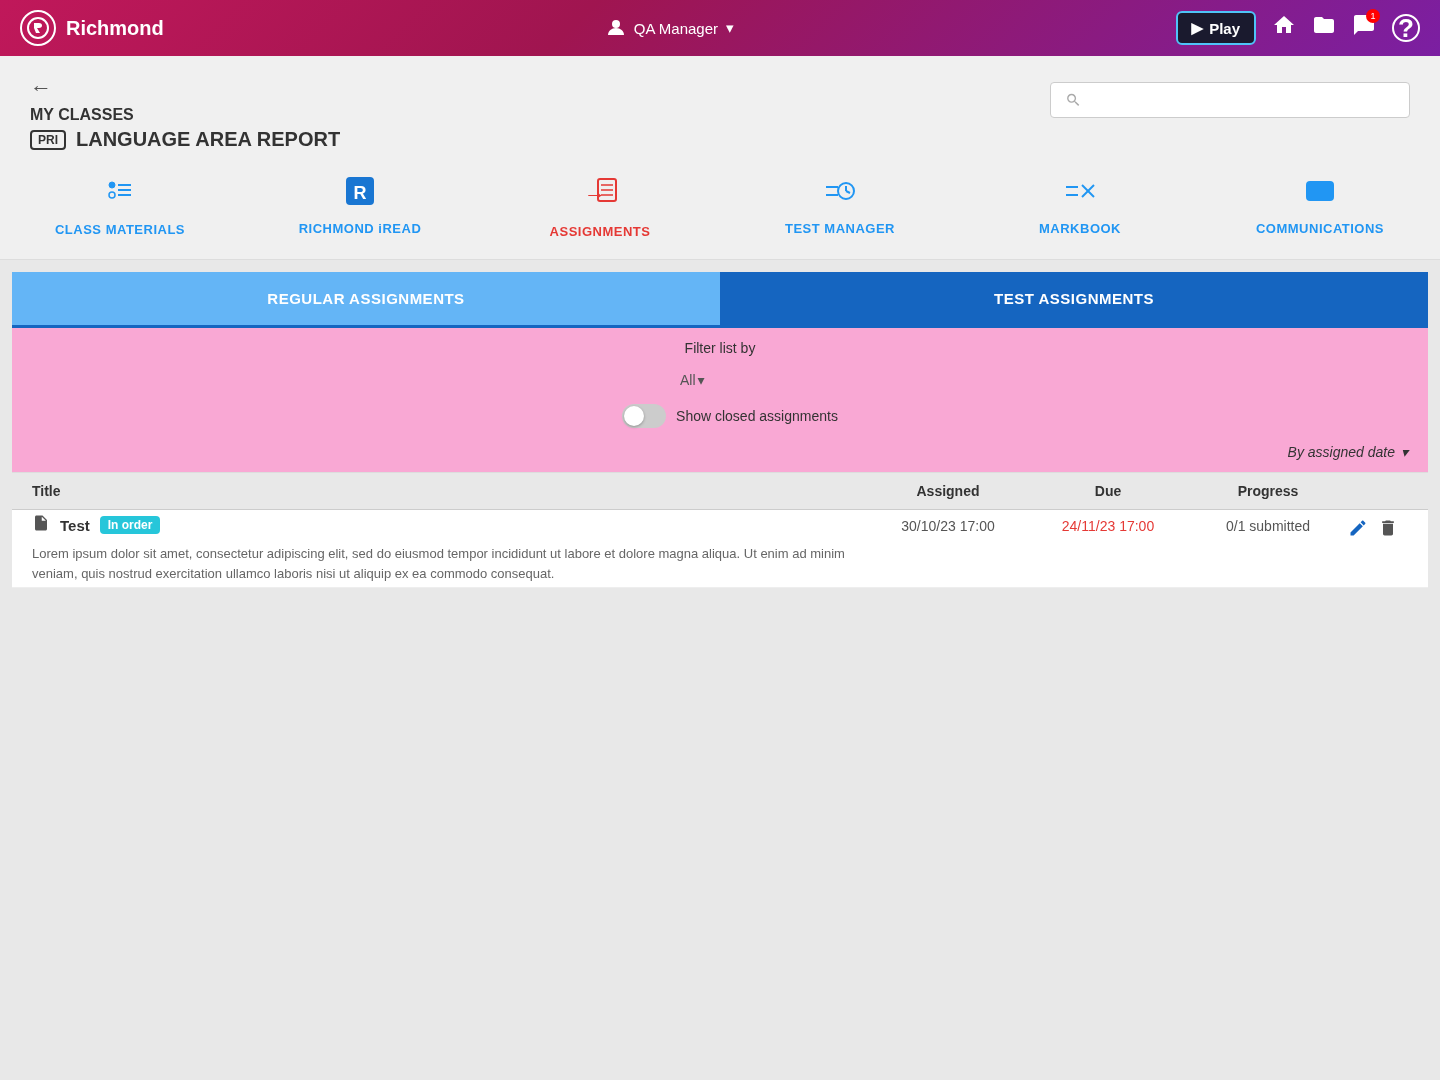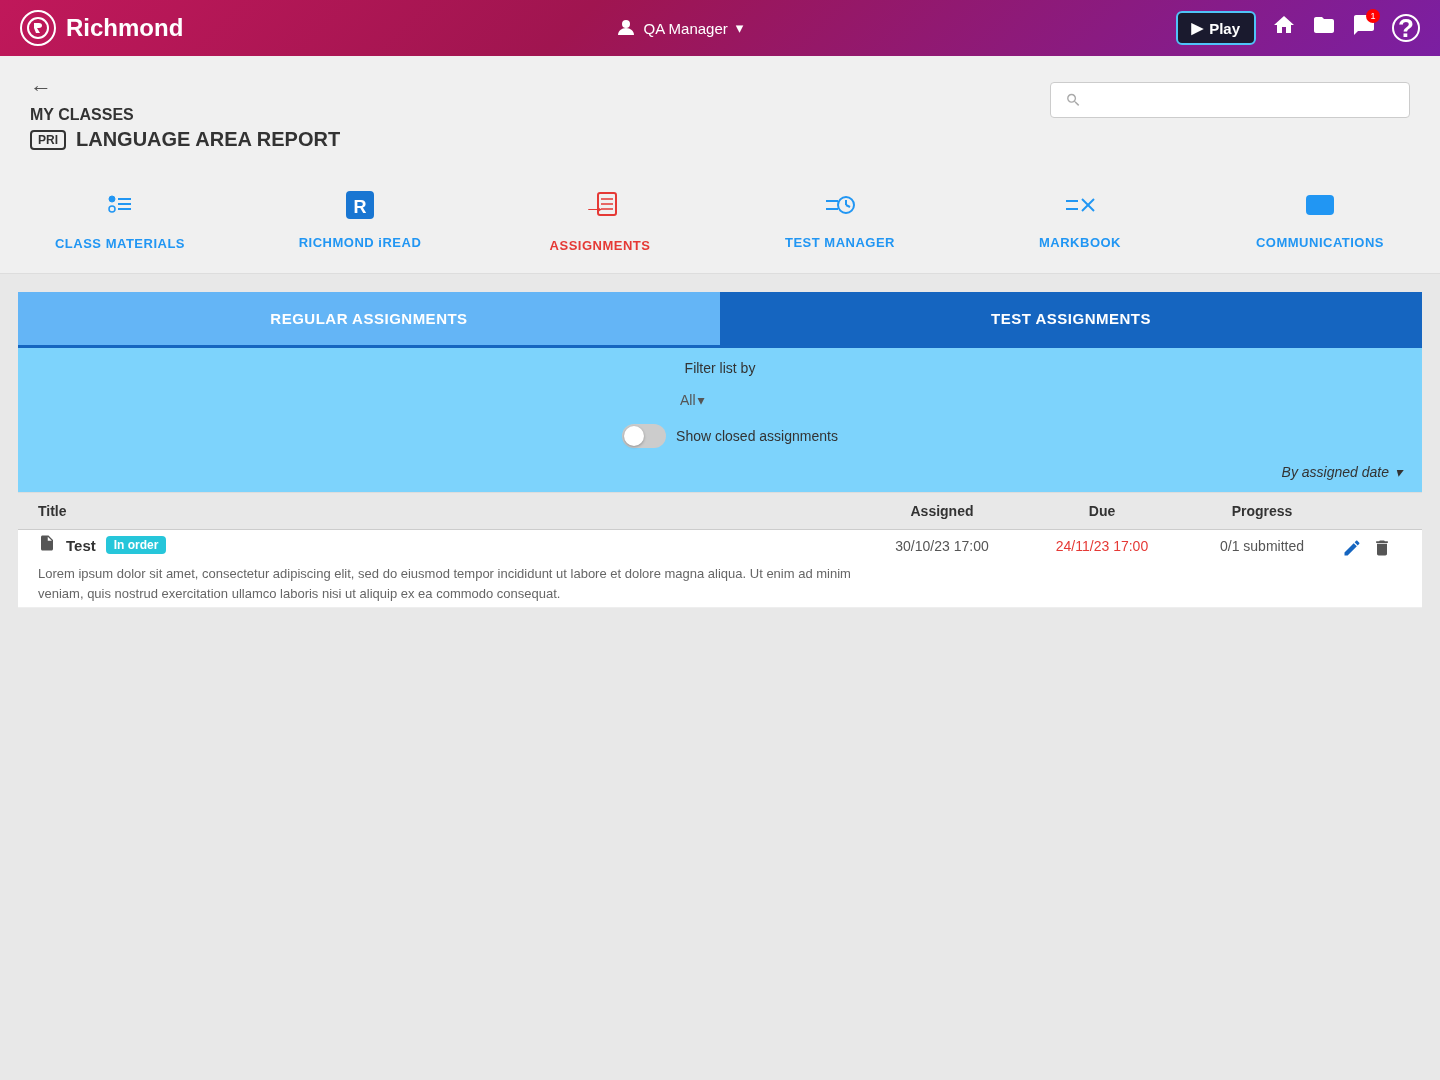--- a/index.html
+++ b/index.html
@@ -26,21 +26,21 @@
       border-radius: 50%;
       display: flex;
       align-items: center;
       justify-content: center;
       color: white;
       font-size: 18px;
       font-weight: bold;
     }
     .nav-logo-text {
       color: white;
-      font-size: 24px;
+      font-size: 20px;
       font-weight: bold;
     }
     .nav-center {
       display: flex;
       align-items: center;
       gap: 8px;
       color: white;
       font-size: 15px;
     }
     .nav-right {
@@ -84,21 +84,21 @@
     .breadcrumb-title {
       font-size: 16px;
       font-weight: bold;
       color: #333;
       margin-bottom: 4px;
     }
     .page-title-row {
       display: flex;
       align-items: center;
       gap: 10px;
-      margin-bottom: 26px;
+      margin-bottom: 12px;
     }
     .pri-badge {
       border: 2px solid #333;
       border-radius: 4px;
       padding: 1px 6px;
       font-size: 12px;
       font-weight: bold;
       color: #333;
     }
     .page-title {
@@ -152,22 +152,22 @@
     .nav-icon-label {
       font-size: 13px;
       font-weight: bold;
       letter-spacing: 0.5px;
     }
     .nav-icon-label.blue { color: #2196F3; }
     .nav-icon-label.red { color: #e53935; }
 
     
     .main-content {
-      background: #7dd3fc;
-      margin: 18px;
+      background: #f9a8d4;
+      margin: 12px;
     }
 
     
     .tabs-row {
       display: flex;
     }
     .tab {
       flex: 1;
       padding: 18px 0;
       text-align: center;

